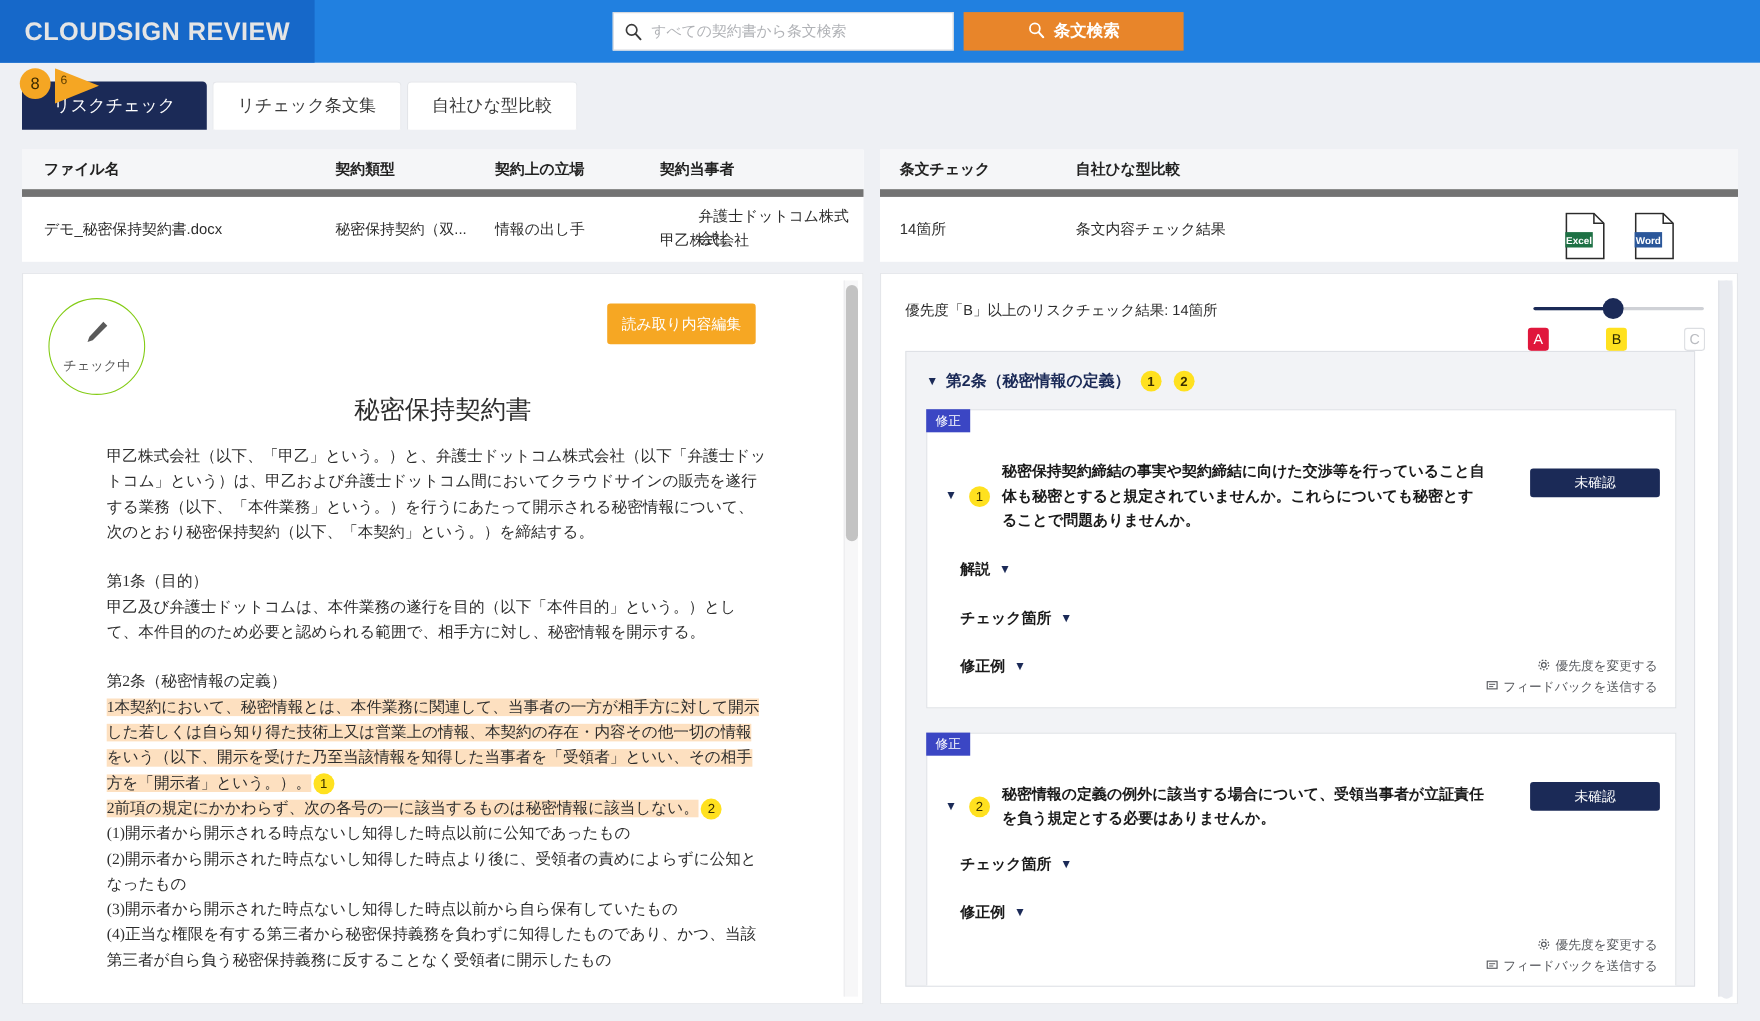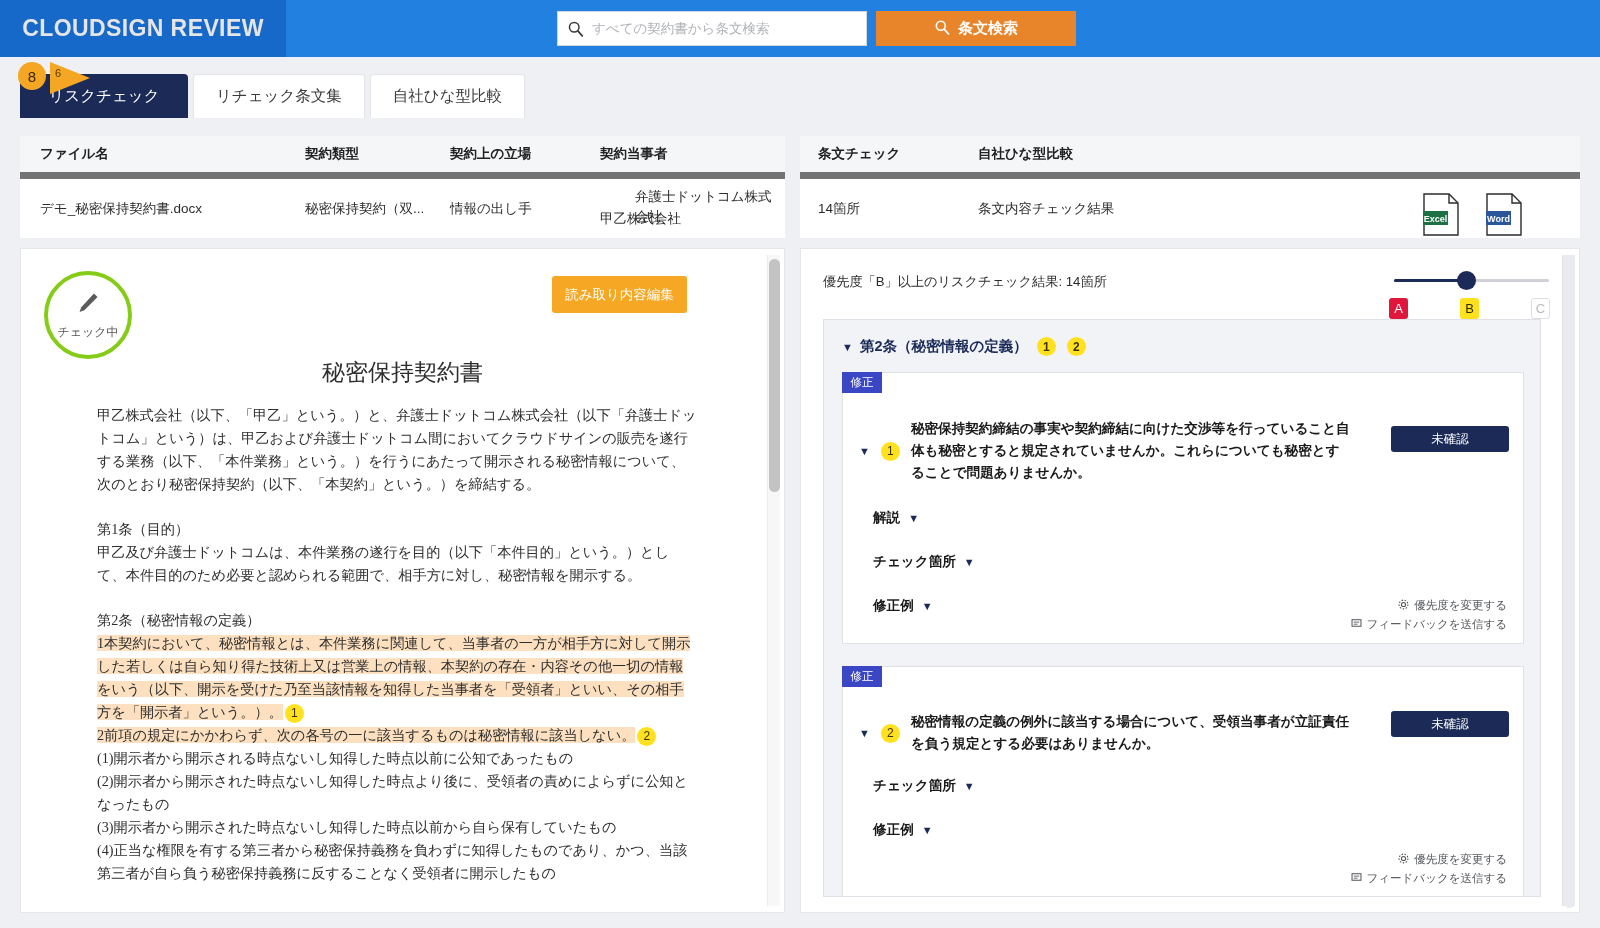--- a/index.html
+++ b/index.html
@@ -102,21 +102,21 @@
   }
   .dl-icon svg{ display:block; }
 
   
   .docpanel{
     position:absolute; left:20px; top:130px; width:765px; height:665px;
     background:#fff; border:1px solid #e4e6ea; overflow:hidden;
   }
   .check-circle{
     position:absolute; left:23px; top:22px; width:88px; height:88px;
-    border-radius:50%; border:4px solid #84cc16; background:#fff;
+    border-radius:50%; border:1px solid #84cc16; background:#fff;
     display:flex; flex-direction:column; align-items:center; justify-content:center; gap:4px;
   }
   .check-circle .lbl{ font-size:12px; color:#555; font-family:"Liberation Sans", sans-serif; }
   .edit-btn{
     position:absolute; right:97px; top:27px; width:135px; height:37px;
     background:#f6a723; color:#fff; border:none; cursor:pointer;
     font-size:13.5px; border-radius:3px;
     font-family:"Liberation Sans", sans-serif;
   }
   .doc-title{

